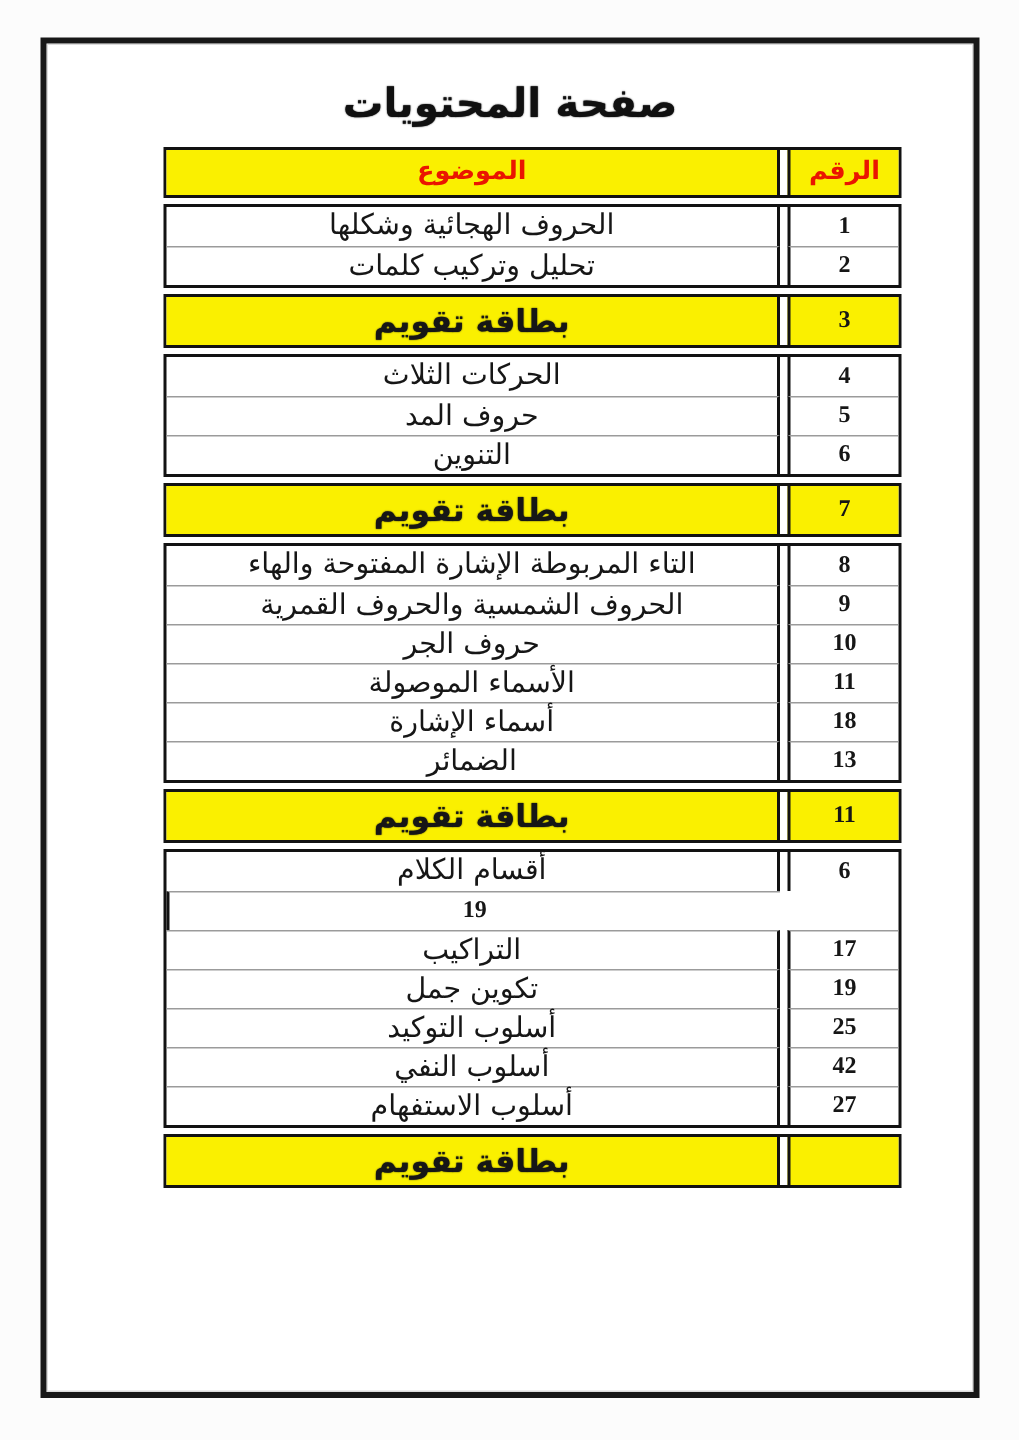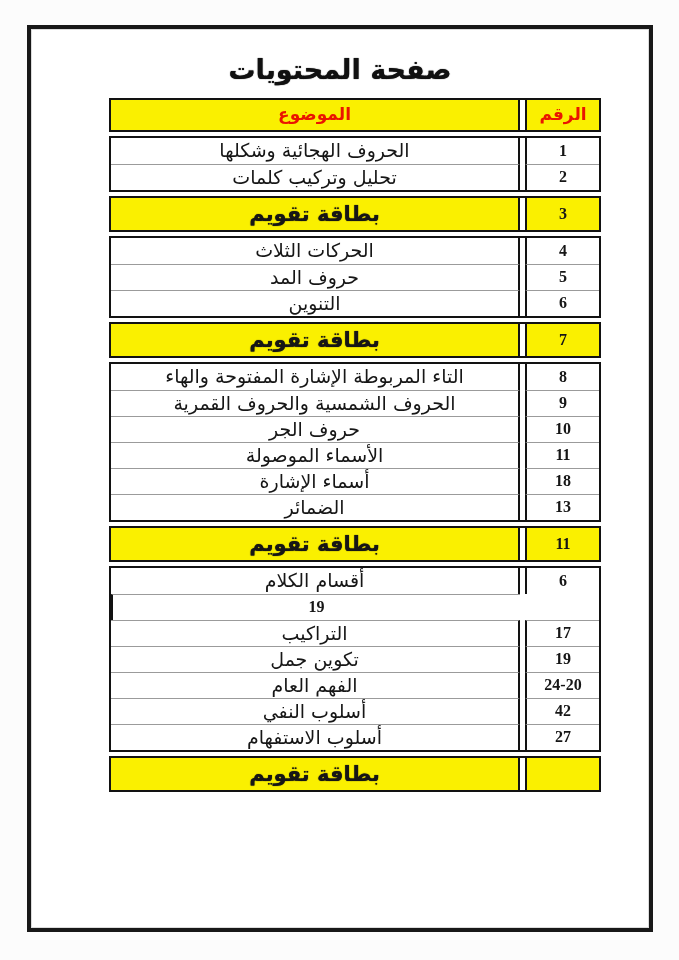--- a/index.html
+++ b/index.html
@@ -177,22 +177,22 @@
           </div>
           <div class="row">
             <div class="cell topic" dir="rtl">التراكيب</div>
             <div class="cell num">17</div>
           </div>
           <div class="row">
             <div class="cell topic" dir="rtl">تكوين جمل</div>
             <div class="cell num">19</div>
           </div>
           <div class="row">
-            <div class="cell topic" dir="rtl">الفهم العام</div>
-            <div class="cell num">24-20</div>
+            <div class="cell topic" dir="rtl">أسلوب التوكيد</div>
+            <div class="cell num">25</div>
           </div>
           <div class="row">
             <div class="cell topic" dir="rtl">أسلوب النفي</div>
             <div class="cell num">42</div>
           </div>
           <div class="row">
             <div class="cell topic" dir="rtl">أسلوب الاستفهام</div>
             <div class="cell num">27</div>
           </div>
         </div>

